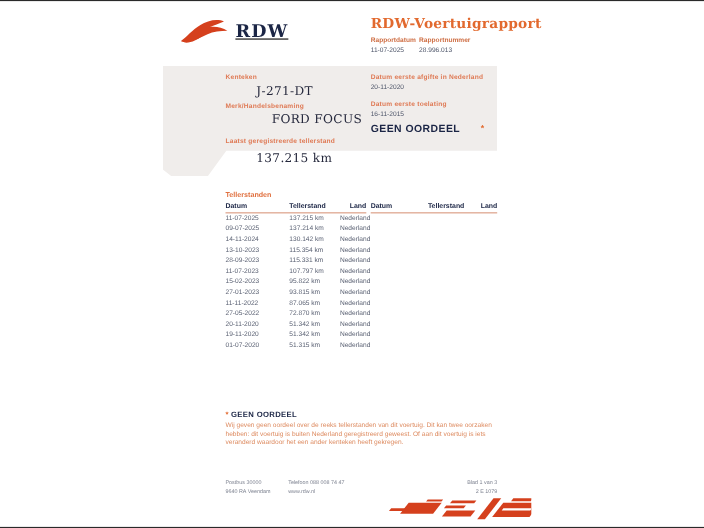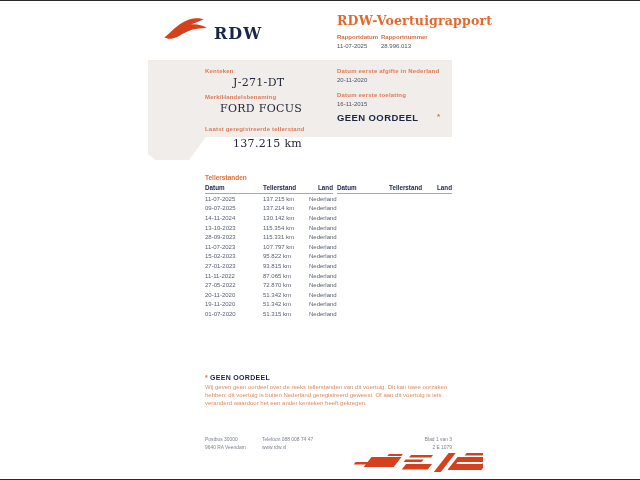--- a/index.html
+++ b/index.html
@@ -3,21 +3,21 @@
 <meta charset="utf-8">
 <style>
   html,body{margin:0;padding:0;background:#ffffff;}
   .page{position:relative;width:640px;height:480px;background:#ffffff;overflow:hidden;
         font-family:"Liberation Sans",sans-serif;}
   .edge-line{position:absolute;left:0;width:640px;height:1px;background:#2a2a2a;}
   .edge-top{top:0;}
   .edge-bottom{bottom:0;}
 
   
-  .logo-wrap{position:absolute;left:163px;top:13px;display:flex;align-items:flex-end;}
+  .logo-wrap{position:absolute;left:163px;top:13px;display:flex;align-items:center;text-decoration:underline;}
   .logo-bird{width:46px;height:30px;}
   .logo-text{font-family:"DejaVu Serif",serif;font-weight:bold;font-size:16px;
              color:#1b2545;letter-spacing:1px;margin-left:5px;margin-top:1px;}
   .report-title{position:absolute;left:337px;top:13px;font-family:"DejaVu Serif",serif;
                 font-weight:bold;font-size:12.5px;color:#e2692e;letter-spacing:0.2px;}
   .meta{position:absolute;top:33px;font-size:6px;line-height:9px;}
   .meta-date{left:337px;}
   .meta-num{left:381px;}
   .meta-label{font-weight:bold;color:#cf6f45;display:block;}
   .meta-value{color:#4c5468;display:block;}
@@ -85,21 +85,21 @@
   <div class="meta meta-num">
     <span class="meta-label">Rapportnummer</span>
     <span class="meta-value">28.996.013</span>
   </div>
 
   <div class="panel"></div>
 
   <div class="pos lbl" style="left:205px;top:68px;">Kenteken</div>
   <div class="pos big-value" style="left:205px;top:76px;">J-271-DT</div>
   <div class="pos lbl" style="left:205px;top:94px;">Merk/Handelsbenaming</div>
-  <div class="pos big-value" style="left:192px;top:102px;text-align:center;">FORD FOCUS</div>
+  <div class="pos big-value" style="left:219px;top:102px;text-align:center;">FORD FOCUS</div>
 
   <div class="pos lbl" style="left:337px;top:68px;">Datum eerste afgifte in Nederland</div>
   <div class="pos sm-value" style="left:337px;top:77px;">20-11-2020</div>
   <div class="pos lbl" style="left:337px;top:92px;">Datum eerste toelating</div>
   <div class="pos sm-value" style="left:337px;top:101px;">16-11-2015</div>
 
   <div class="pos verdict" style="left:337px;top:112px;">GEEN OORDEEL</div>
   <div class="verdict-mark">*</div>
 
   <div class="pos lbl" style="left:205px;top:126px;">Laatst geregistreerde tellerstand</div>

